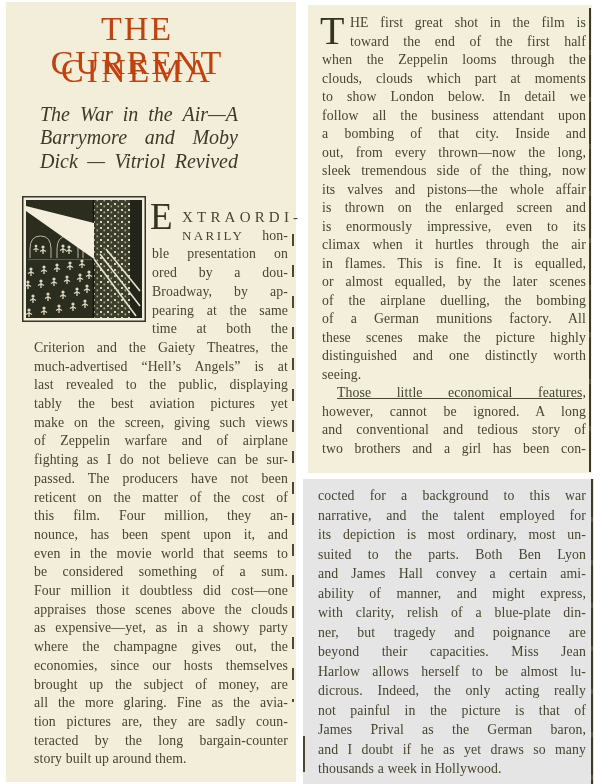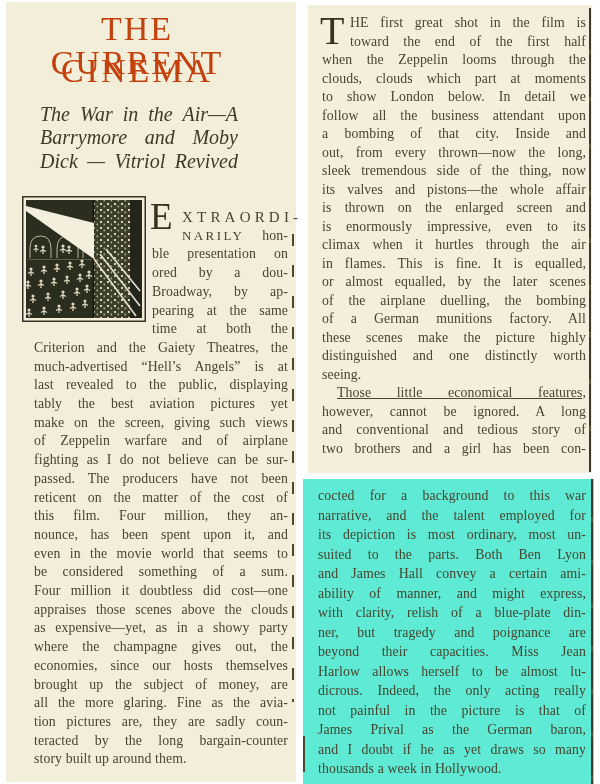--- a/index.html
+++ b/index.html
@@ -11,21 +11,21 @@
   .left-col{left:6px;top:2px;width:290px;height:780px;background:#f3eed9;}
   .left-col::after{ 
     content:"";position:absolute;right:2px;top:232px;height:468px;width:2px;
     background:repeating-linear-gradient(to bottom,#4a4834 0 12px,transparent 12px 31px);
   }
   .frag1{left:308px;top:5px;width:284px;height:468px;background:#f4efda;}
   .frag1::after{
     content:"";position:absolute;right:1px;top:3px;bottom:1px;width:2.5px;
     background:repeating-linear-gradient(to bottom,#3a392a 0 42px,#55533c 42px 47px);
   }
-  .frag2{left:303px;top:479px;width:291px;height:305px;background:#5eead4;}
+  .frag2{left:303px;top:479px;width:291px;height:305px;background:#e5e5e5;}
   .frag2::after{
     content:"";position:absolute;right:1px;top:0;bottom:0;width:2.5px;
     background:repeating-linear-gradient(to bottom,#3a392a 0 38px,#55533c 38px 43px);
   }
   .frag2::before{
     content:"";position:absolute;left:0;bottom:12px;height:36px;width:2px;background:#4a4834;
   }
 
   
   .title{position:absolute;left:4px;width:254px;text-align:center;color:#c2410c;

